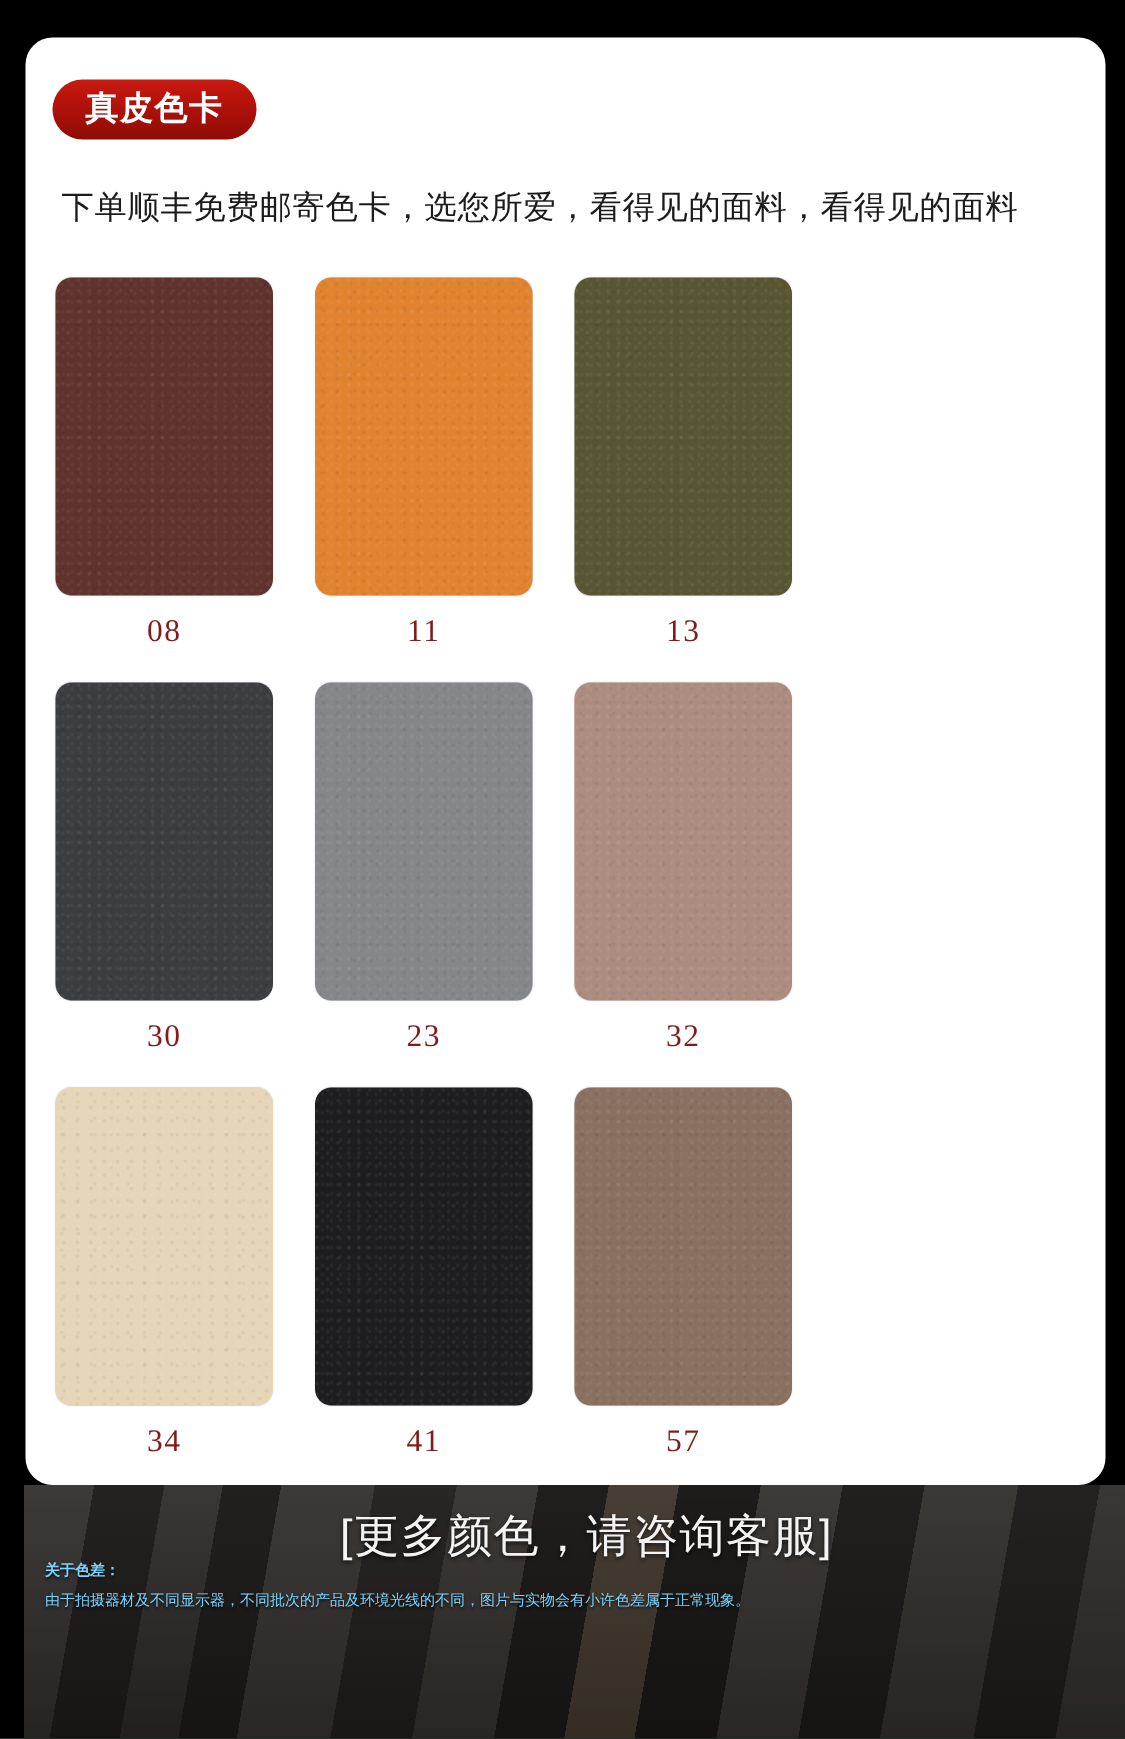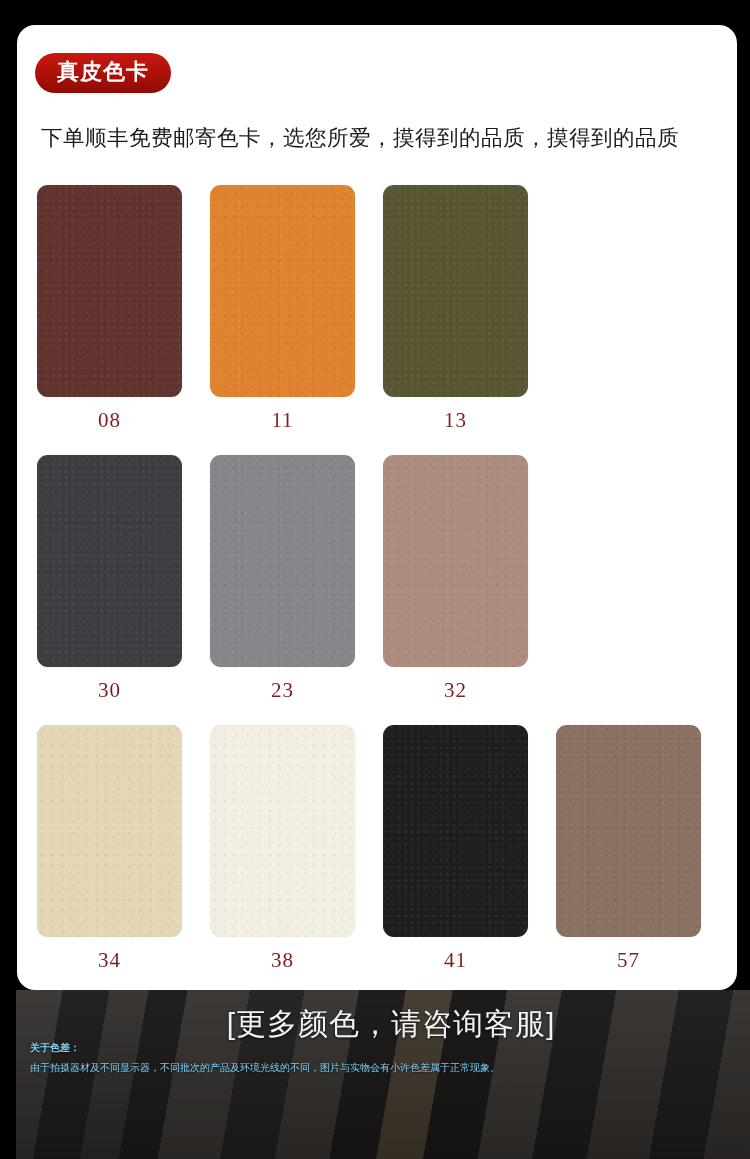--- a/index.html
+++ b/index.html
@@ -139,21 +139,21 @@
 </style>
 </head>
 <body>
 
 <div id="page" style="background: rgb(0, 0, 0); padding-left: 24px;">
 
   <div class="card" style="background: rgb(255, 255, 255);">
 
     <div class="badge">真皮色卡</div>
 
-    <div class="intro">下单顺丰免费邮寄色卡，选您所爱，摸得到的品质，摸得到的品质</div>
+    <div class="intro">下单顺丰免费邮寄色卡，选您所爱，看得见的面料，看得见的面料</div>
 
     <div class="grid">
 
       <div class="row">
         <div class="cell">
           <div class="chip" style="background: rgb(96, 51, 47);"></div>
           <div class="chip-label">08</div>
         </div>
         <div class="cell">
           <div class="chip" style="background: rgb(224, 131, 47);"></div>
@@ -177,24 +177,20 @@
         <div class="cell">
           <div class="chip" style="background: rgb(173, 140, 128);"></div>
           <div class="chip-label">32</div>
         </div>
       </div>
 
       <div class="row">
         <div class="cell">
           <div class="chip" style="background: rgb(229, 214, 183);"></div>
           <div class="chip-label">34</div>
-        </div>
-        <div class="cell">
-          <div class="chip" style="background: rgb(242, 239, 226);"></div>
-          <div class="chip-label">38</div>
         </div>
         <div class="cell">
           <div class="chip" style="background: rgb(30, 30, 32);"></div>
           <div class="chip-label">41</div>
         </div>
         <div class="cell">
           <div class="chip" style="background: rgb(138, 112, 96);"></div>
           <div class="chip-label">57</div>
         </div>
       </div>

